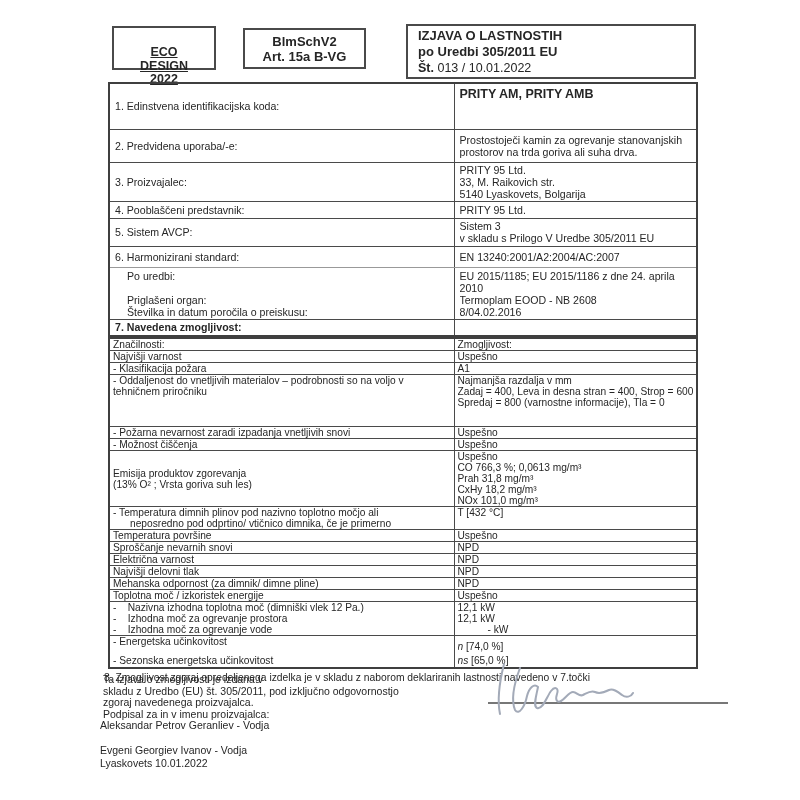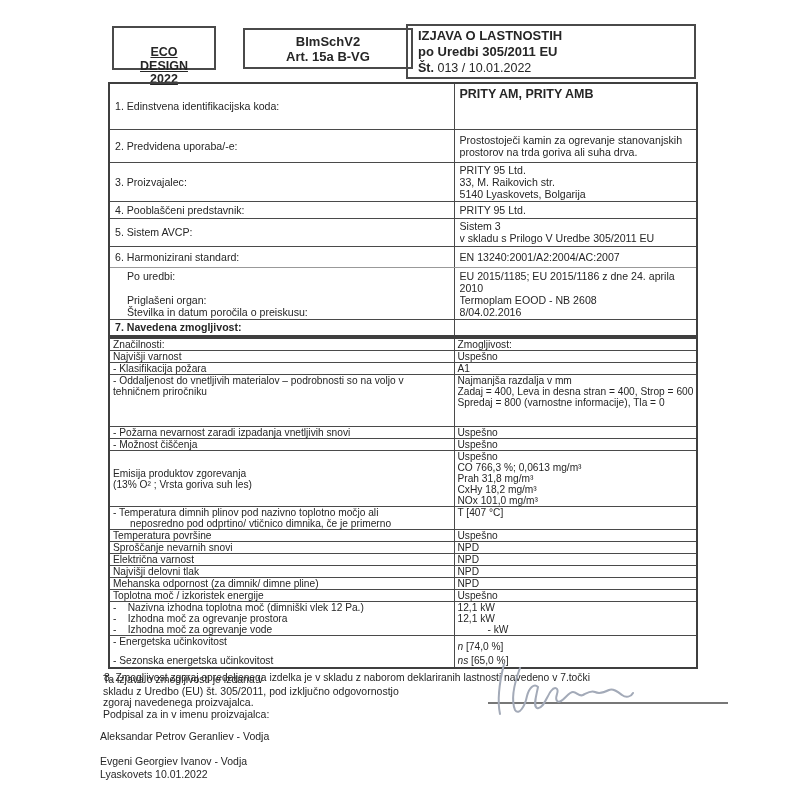--- a/index.html
+++ b/index.html
@@ -3,21 +3,21 @@
 <meta charset="utf-8">
 <style>
   * { box-sizing: border-box; margin: 0; padding: 0; }
   html,body { width: 800px; height: 800px; background: #ffffff; }
   body { font-family: "Liberation Sans", "DejaVu Sans", sans-serif; color: #262626; }
   .page { position: relative; width: 800px; height: 800px; background: #fff; overflow: hidden; }
 
   
   .badge { position: absolute; border: 2px solid #4a4a4a; text-align: center; font-weight: bold; }
   .badge-eco  { left: 112px; top: 26px; width: 104px; height: 44px; font-size: 12.5px; line-height: 13.5px; padding-top: 18px; text-decoration: underline; }
-  .badge-blm  { left: 243px; top: 28px; width: 170px; height: 41px; font-size: 13px; line-height: 15px; padding-top: 4px; }
+  .badge-blm  { left: 243px; top: 28px; width: 123px; height: 41px; font-size: 13px; line-height: 15px; padding-top: 4px; }
   .badge-title{ left: 406px; top: 24px; width: 290px; height: 55px; text-align: left; padding: 2px 0 0 10px; font-size: 13px; line-height: 16px; }
   .badge-title .numline { font-size: 12.5px; }
   .badge-title .numval { font-weight: normal; }
 
   
   .tables { position: absolute; left: 108px; top: 82px; width: 588px; }
   table { border-collapse: collapse; table-layout: fixed; width: 588px; }
   td { border: 1px solid #4a4a4a; padding: 1px 5px; vertical-align: middle; overflow: hidden; }
   .tblA { font-size: 10.6px; line-height: 12px; border: 2px solid #3f3f3f; }
   .tblB { font-size: 10.2px; line-height: 11px; border: 2px solid #3f3f3f; }
@@ -31,21 +31,21 @@
   tr.hr6 td { border-bottom: 1px solid #999; }
   tr.hr6b td { border-top: none; }
   .kwind { padding-left: 30px; }
   .effwrap { display: flex; flex-direction: column; justify-content: space-between; height: 30px; }
   .effvals { display: flex; flex-direction: column; justify-content: flex-end; height: 30px; gap: 3px; }
   .clause8 { font-size: 10.3px; margin: 3px 0 0 -4px; color: #262626; }
 
   
   .footer { position: absolute; left: 100px; top: 674px; width: 620px; font-size: 10.5px; line-height: 11.5px; }
   .fpara { padding-left: 3px; }
-  .signer1 { margin-top: 11px; }
+  .signer1 { }
   .signer2 { margin-top: 13px; }
   .placedate { margin-top: 2px; }
 
   .signature { position: absolute; left: 482px; top: 656px; width: 252px; height: 64px; }
 </style>
 </head>
 <body>
 
 <div class="page">
 
@@ -175,21 +175,21 @@
           <div class="ln">Prah 31,8 mg/m³</div>
           <div class="ln">CxHy 18,2 mg/m³</div>
           <div class="ln">NOx 101,0 mg/m³</div>
         </td>
       </tr>
       <tr style="height:22px">
         <td>
           <div class="ln">- Temperatura dimnih plinov pod nazivno toplotno močjo ali</div>
           <div class="ln">      neposredno pod odprtino/ vtičnico dimnika, če je primerno</div>
         </td>
-        <td>T [407 °C]</td>
+        <td>T [432 °C]</td>
       </tr>
       <tr style="height:11px">
         <td>Temperatura površine</td>
         <td>Uspešno</td>
       </tr>
       <tr style="height:11px">
         <td>Sproščanje nevarnih snovi</td>
         <td>NPD</td>
       </tr>
       <tr style="height:11px">

